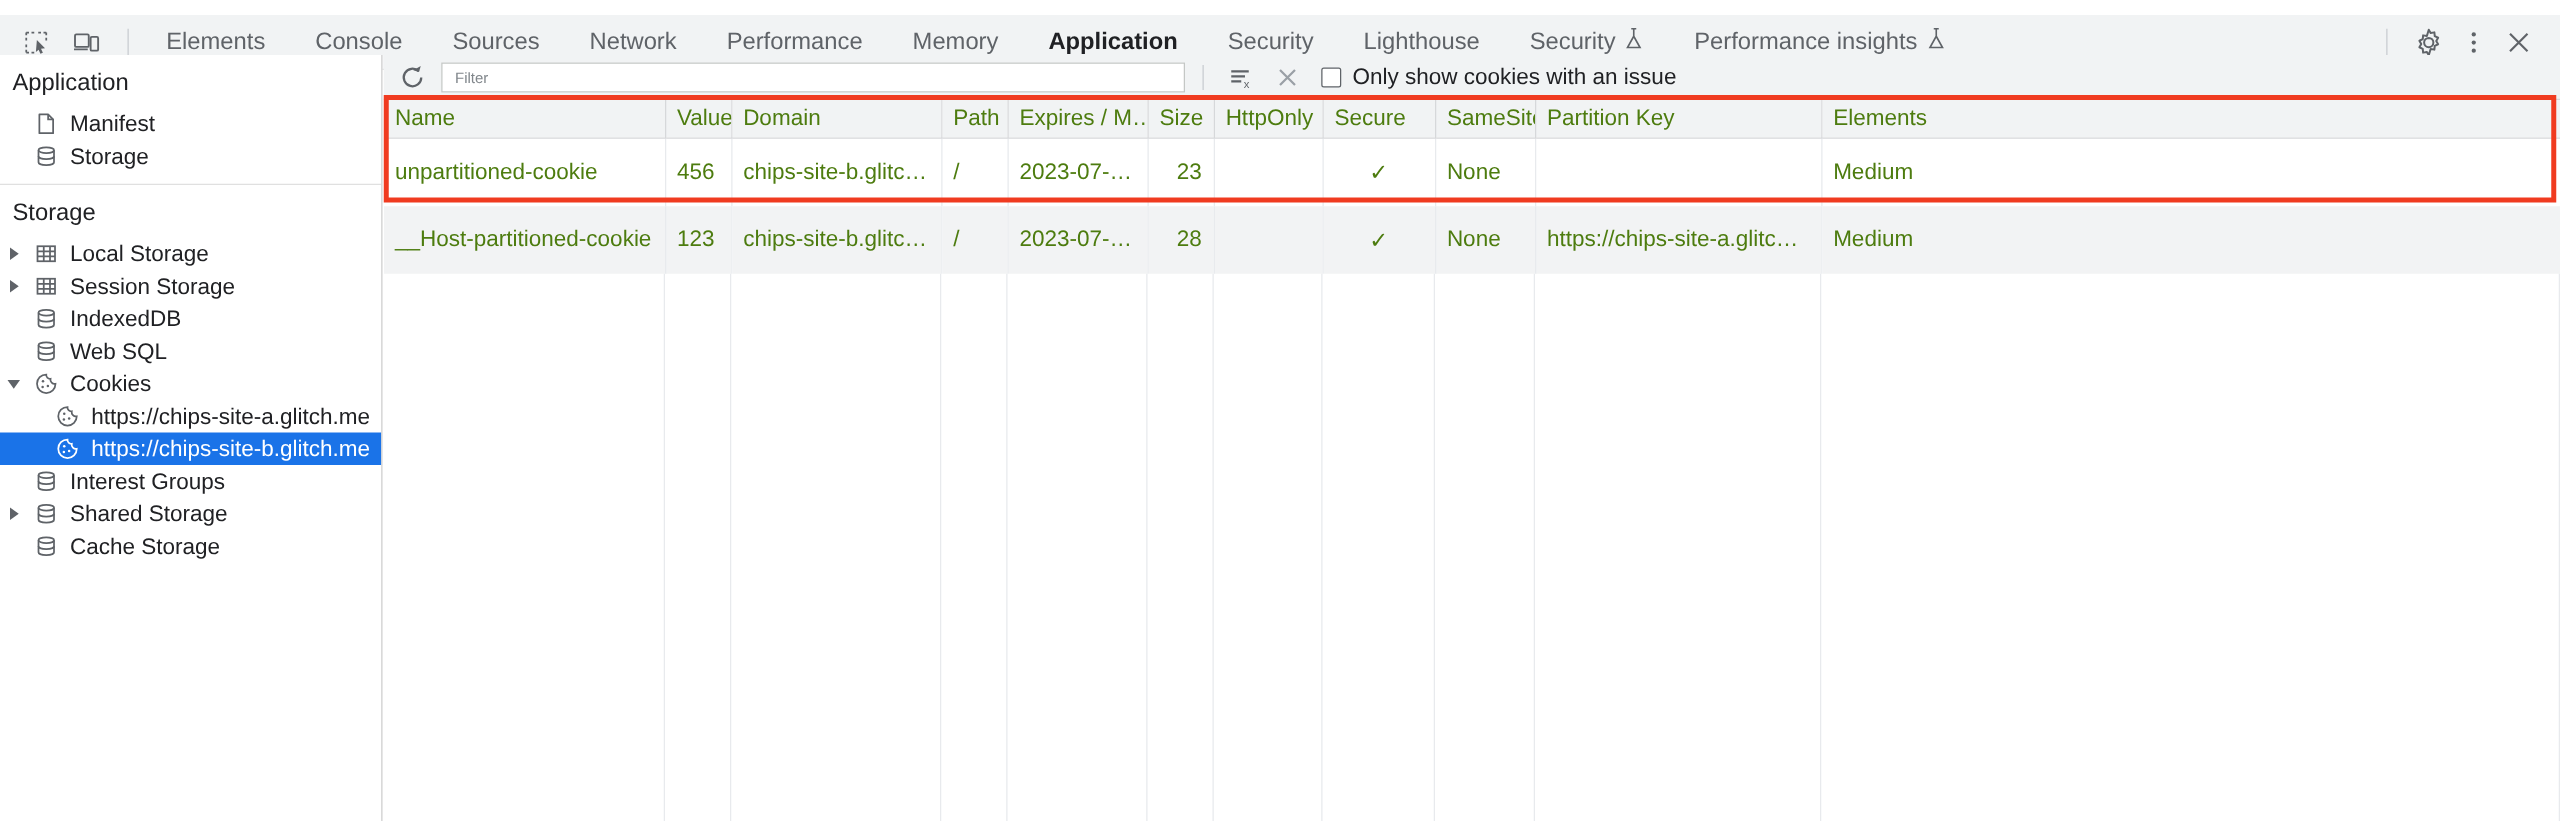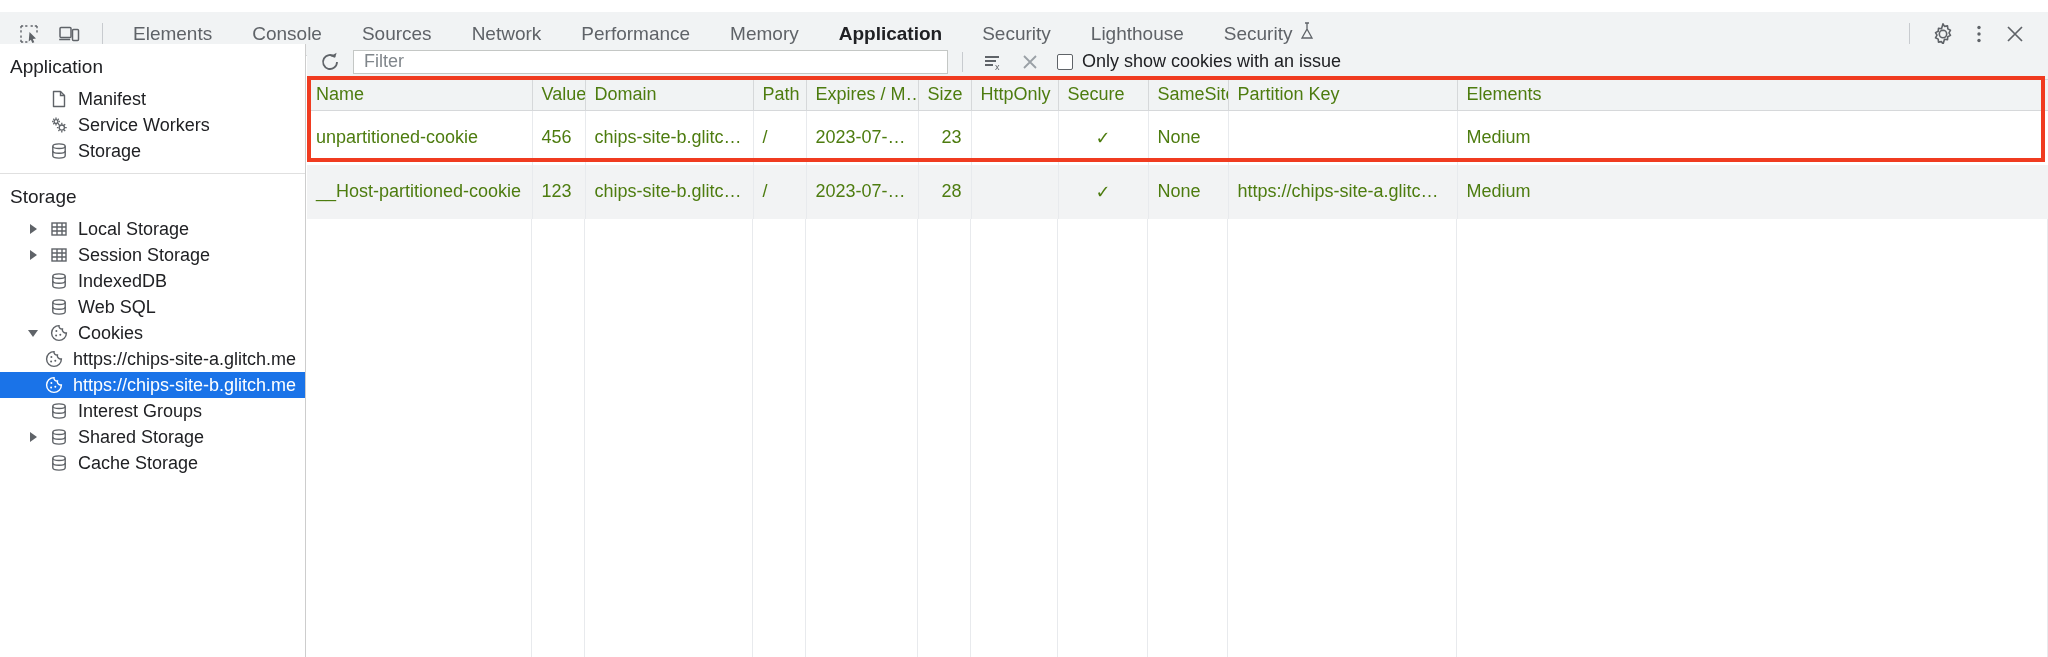--- a/index.html
+++ b/index.html
@@ -59,21 +59,21 @@
     font-size: 19px; color: #202124;
     padding: 12px 0 8px 10px;
   }
   .sb-divider { height: 1px; background: #e0e0e0; margin: 9px 0 0 0; }
   .sb-item {
     display: flex; align-items: center;
     height: 26px; font-size: 18px; color: #202124;
     padding-left: 22px; gap: 9px;
     white-space: nowrap;
   }
-  .sb-item.indent1 { padding-left: 28px; }
+  .sb-item.indent1 { padding-left: 6px; }
   .sb-item.indent2 { padding-left: 44px; }
   .sb-item.selected { background: #1a73e8; color: #ffffff; }
   .sb-arrow {
     width: 12px; height: 12px; flex: 0 0 12px;
     position: relative;
   }
   .sb-arrow.closed::before {
     content: ""; position: absolute; left: 2px; top: 1px;
     border-left: 7px solid #5f6368;
     border-top: 5px solid transparent;
@@ -101,21 +101,21 @@
     padding: 0 8px; gap: 8px;
   }
   .fb-refresh {
     width: 30px; height: 26px; display: flex;
     align-items: center; justify-content: center;
   }
   .fb-input {
     flex: 0 0 auto; width: 595px; height: 24px;
     background: #ffffff; border: 1px solid #c4c7c5;
     display: flex; align-items: center; padding-left: 10px;
-    font-size: 18px; color: #80868b;
+    font-size: 12px; color: #80868b;
   }
   .fb-vsep { width: 1px; height: 20px; background: #c8cbcf; margin: 0 6px; }
   .fb-iconbtn {
     width: 30px; height: 26px; display: flex;
     align-items: center; justify-content: center;
   }
   .fb-check {
     display: flex; align-items: center; gap: 9px;
     font-size: 18px; color: #202124; margin-left: 4px;
   }
@@ -228,20 +228,28 @@
       <span>Lighthouse</span>
     </div>
     <div class="tab">
       <span>Security</span>
       <span>
         <svg width="16" height="18" viewBox="0 0 16 18">
           <path d="M6 1 h4 M8 1 v6 L3 16 h10 L8 7" fill="none" stroke="#5f6368" stroke-width="1.3"></path>
         </svg>
       </span>
     </div>
+    <div class="tab">
+      <span>Performance insights</span>
+      <span>
+        <svg width="16" height="18" viewBox="0 0 16 18">
+          <path d="M6 1 h4 M8 1 v6 L3 16 h10 L8 7" fill="none" stroke="#5f6368" stroke-width="1.3"></path>
+        </svg>
+      </span>
+    </div>
   </div>
 
   <div class="tabs-right">
     <div class="tb-sep"></div>
     <div class="tb-iconbtn">
       <svg width="24" height="24" viewBox="0 0 24 24">
         <path d="M12 8.3a3.7 3.7 0 1 0 0 7.4 3.7 3.7 0 0 0 0-7.4z" fill="none" stroke="#5f6368" stroke-width="1.6"></path>
         <path d="M12 1.8l1.5 2.6 3-0.5 0.3 3 2.7 1.3-1.5 2.6 1.5 2.6-2.7 1.3-0.3 3-3-0.5L12 22.2l-1.5-2.6-3 0.5-0.3-3-2.7-1.3 1.5-2.6-1.5-2.6 2.7-1.3 0.3-3 3 0.5z" fill="none" stroke="#5f6368" stroke-width="1.6" stroke-linejoin="round"></path>
       </svg>
     </div>
@@ -267,34 +275,20 @@
     <span class="sb-arrow"></span>
     <span class="sb-icon">
       <svg width="20" height="20" viewBox="0 0 20 20">
         <path d="M4.5 2.5 h7 l4 4 v11 h-11 z" fill="#fff" stroke="#5f6368" stroke-width="1.4" stroke-linejoin="round"></path>
         <path d="M11.5 2.5 v4 h4" fill="none" stroke="#5f6368" stroke-width="1.4"></path>
       </svg>
     </span>
     <span class="sb-label">Manifest</span>
   </div>
 
-  <div class="sb-item indent1">
-    <span class="sb-arrow"></span>
-    <span class="sb-icon">
-      <svg width="20" height="20" viewBox="0 0 20 20">
-        <g fill="none" stroke="#5f6368" stroke-width="1.3">
-          <circle cx="7" cy="6.5" r="1.9"></circle>
-          <path d="M7 2.6v1.3M7 9.1v1.3M3.1 6.5h1.3M9.6 6.5h1.3M4.3 3.8l0.9 0.9M8.8 8.3l0.9 0.9M9.7 3.8l-0.9 0.9M5.2 8.3l-0.9 0.9"></path>
-          <circle cx="12.8" cy="12.6" r="2.6"></circle>
-          <path d="M12.8 7.8v1.6M12.8 15.8v1.6M7.9 12.6h1.6M16.1 12.6h1.6M9.4 9.2l1.1 1.1M15.1 14.9l1.1 1.1M16.2 9.2l-1.1 1.1M10.5 14.9l-1.1 1.1"></path>
-        </g>
-      </svg>
-    </span>
-    <span class="sb-label">Service Workers</span>
-  </div>
 
   <div class="sb-item indent1">
     <span class="sb-arrow"></span>
     <span class="sb-icon">
       <svg width="20" height="20" viewBox="0 0 20 20">
         <g fill="none" stroke="#5f6368" stroke-width="1.4">
           <ellipse cx="10" cy="5.2" rx="6.2" ry="2.3"></ellipse>
           <path d="M3.8 5.2v9.6c0 1.3 2.8 2.3 6.2 2.3s6.2-1 6.2-2.3V5.2"></path>
           <path d="M3.8 10c0 1.3 2.8 2.3 6.2 2.3s6.2-1 6.2-2.3"></path>
         </g>

